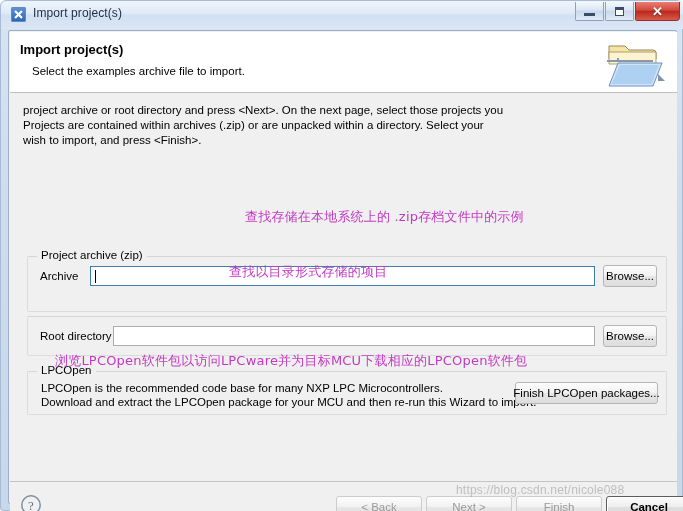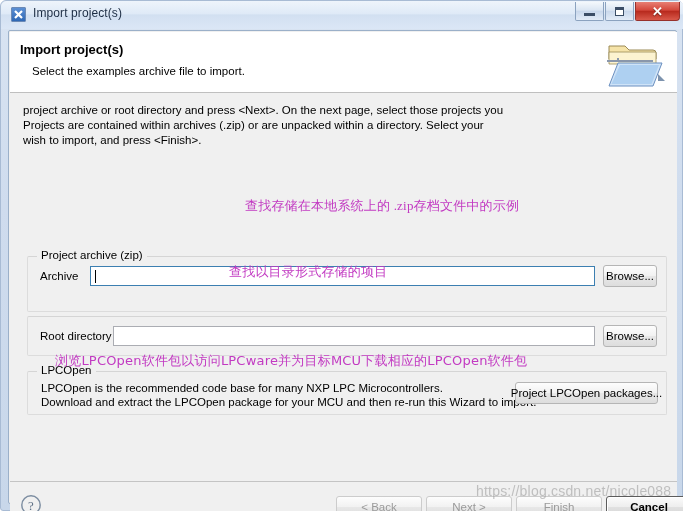--- a/index.html
+++ b/index.html
@@ -255,22 +255,22 @@
     border-top: 1px solid #c4c4c4;
   }
   .help-icon {
     position: absolute;
     left: 10px; top: 12px;
     width: 22px; height: 22px;
   }
 
   .watermark {
     position: absolute;
-    left: 475px; top: 482px;
-    font-size: 14px;
+    left: 455px; top: 482px;
+    font-size: 12px;
     color: rgba(150,150,150,.55);
     font-family: "Liberation Sans", sans-serif;
     white-space: nowrap;
     letter-spacing: .2px;
   }
 </style>
 </head>
 <body>
 
 <div class="window">
@@ -334,24 +334,24 @@
         <div class="textinput" style="left:85px; top:9px; width:482px;"></div>
         <div class="btn" style="left:575px; top:8px; width:54px;">Browse...</div>
       </div>
 
       <div class="group grp-lpcopen">
         <span class="legend">LPCOpen</span>
         <div class="lpc-text">
           <div>LPCOpen is the recommended code base for many NXP LPC Microcontrollers.</div>
           <div>Download and extract the LPCOpen package for your MCU and then re-run this Wizard to import.</div>
         </div>
-        <div class="btn" style="left:487px; top:10px; width:143px;">Project LPCOpen packages...</div>
-      </div>
-
-      <div class="anno" style="left:235px; top:104px;font-family:Liberation Serif, serif;">查找存储在本地系统上的 .zip存档文件中的示例</div>
+        <div class="btn" style="left:487px; top:10px; width:143px;">Finish LPCOpen packages...</div>
+      </div>
+
+      <div class="anno" style="left:235px; top:115px;">查找存储在本地系统上的 .zip存档文件中的示例</div>
       <div class="anno" style="left:219px; top:170px;">查找以目录形式存储的项目</div>
       <div class="anno" style="left:45px; top:259px;">浏览LPCOpen软件包以访问LPCware并为目标MCU下载相应的LPCOpen软件包</div>
 
     </div>
 
     <div class="buttonbar">
       <div class="help-icon">
         <svg width="22" height="22" viewBox="0 0 22 22">
           <circle cx="11" cy="11" r="9.2" fill="#f0f0f0" stroke="#7b8ca0" stroke-width="1.4"></circle>
           <text x="11" y="15.5" text-anchor="middle" font-family="Liberation Serif, serif" font-size="13" fill="#5d6f85">?</text>

